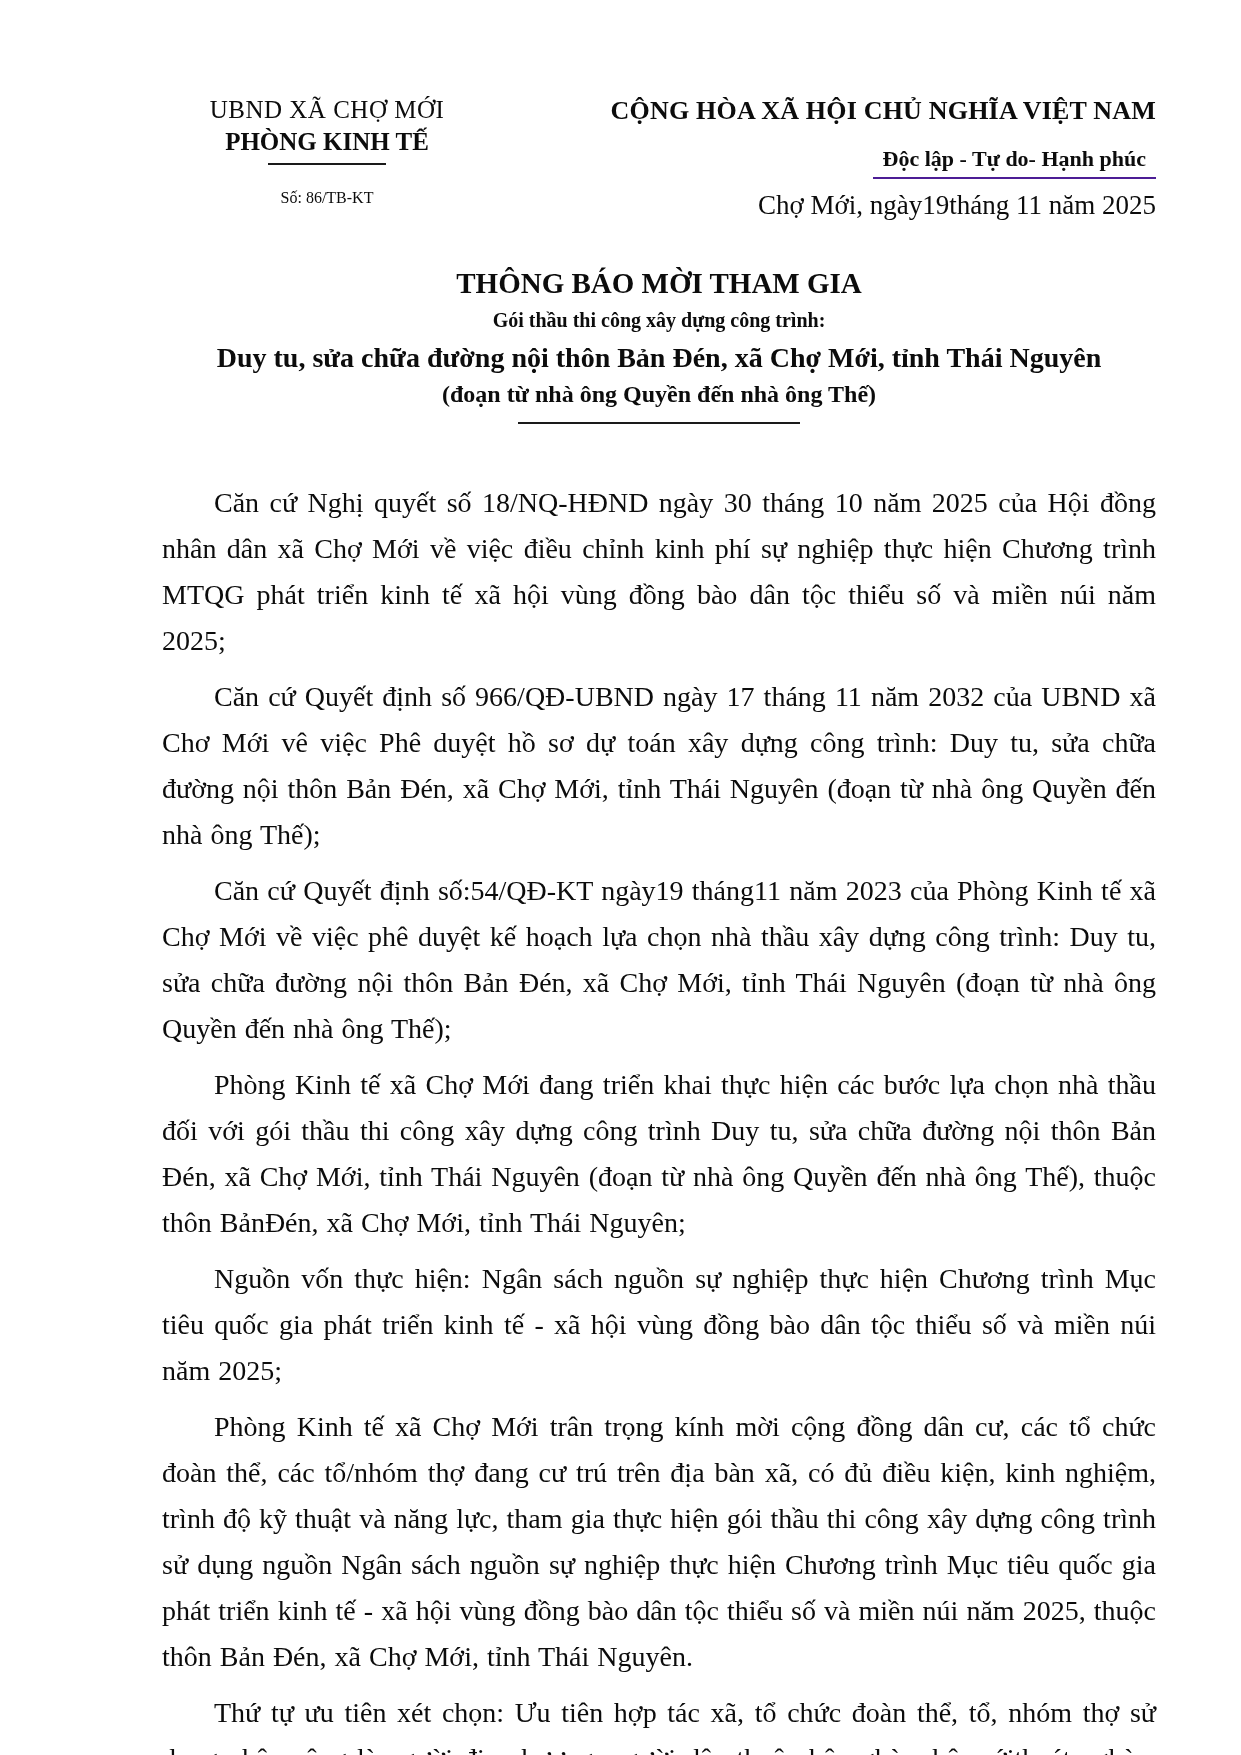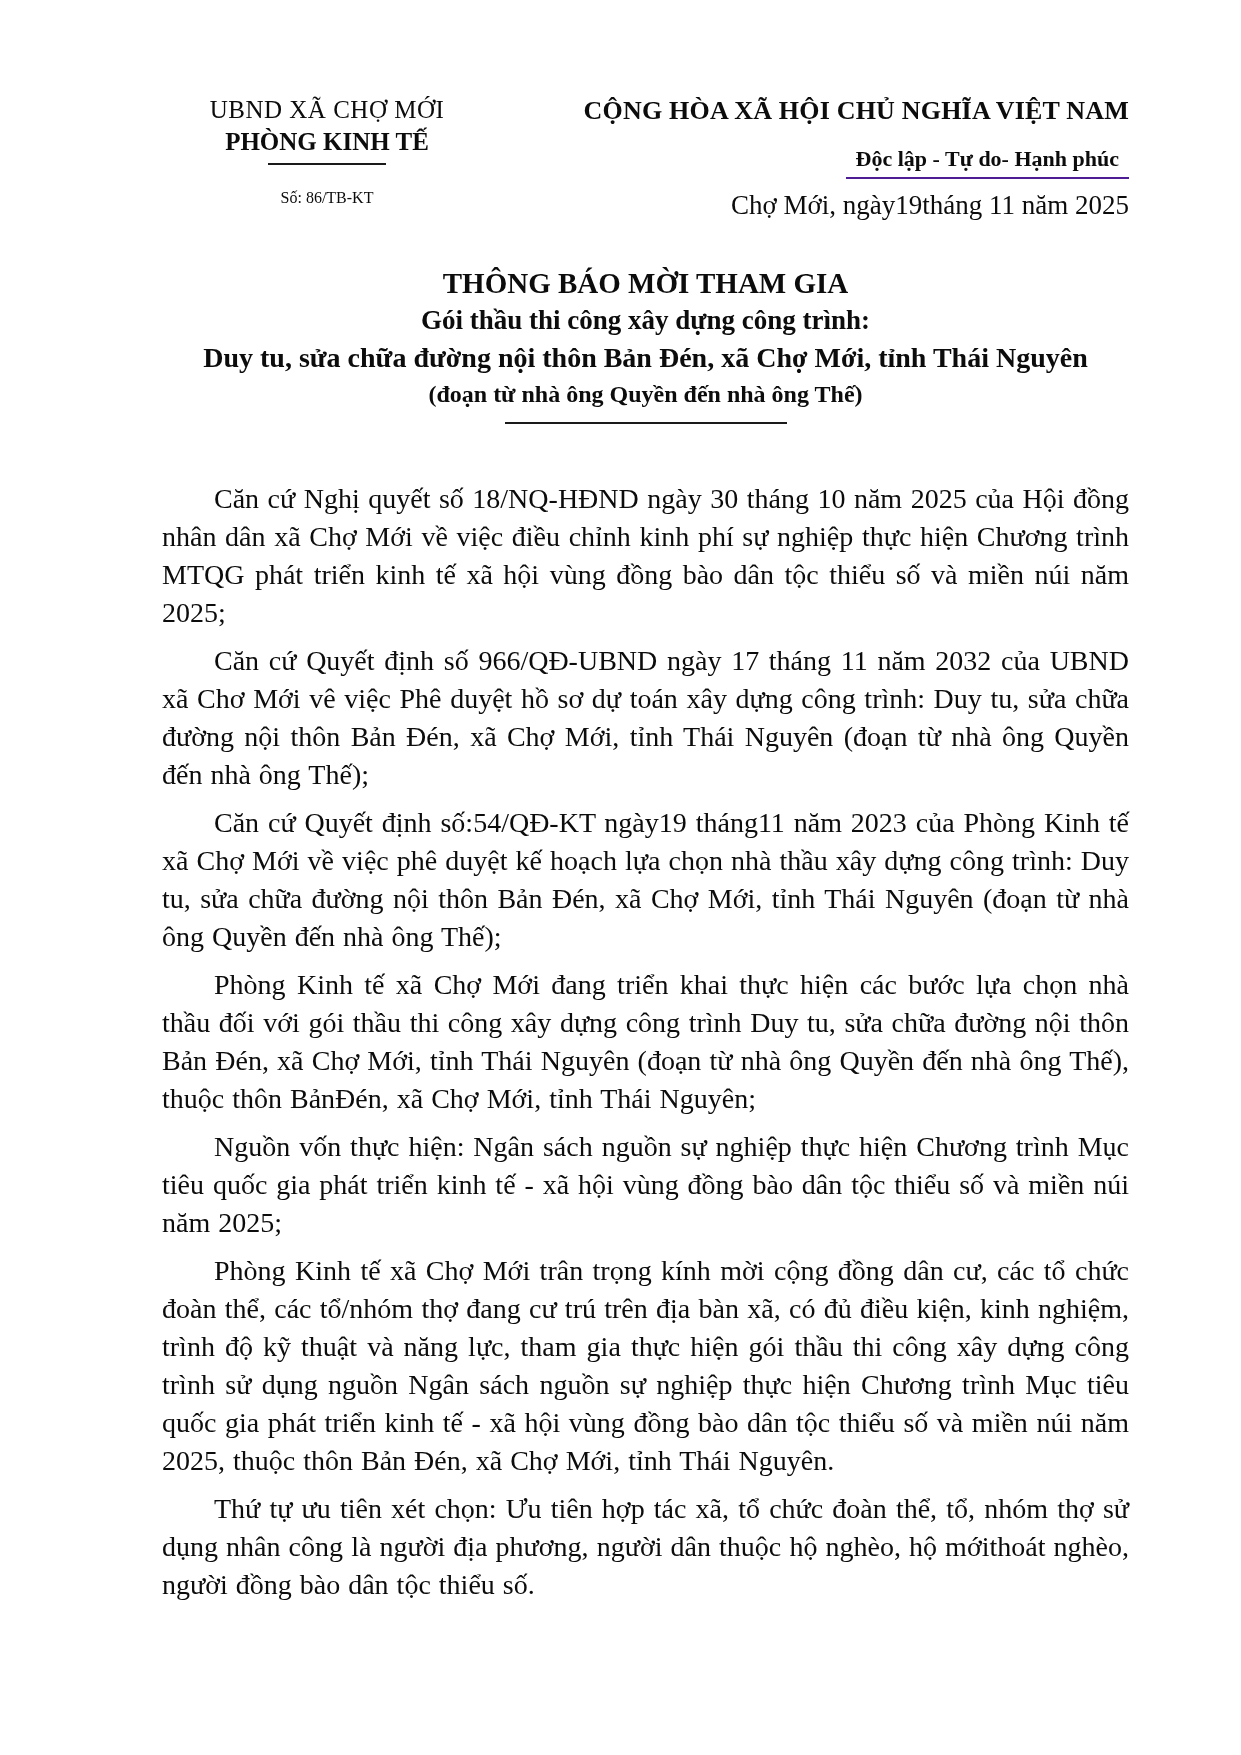--- a/index.html
+++ b/index.html
@@ -7,21 +7,21 @@
   body {
     width: 1241px;
     height: 1755px;
     font-family: "Liberation Serif", "DejaVu Serif", serif;
     color: #0c0c0c;
     overflow: hidden;
   }
   .page {
     width: 1241px;
     height: 1755px;
-    padding: 96px 112px 0 162px;
+    padding: 96px 85px 0 162px;
     background: #ffffff;
   }
   
   .doc-header {
     display: flex;
     align-items: flex-start;
   }
   .header-left {
     width: 330px;
     text-align: center;
@@ -73,35 +73,35 @@
     margin-top: 11px;
     white-space: nowrap;
   }
   
   .title-block {
     margin-top: 44px;
     text-align: center;
     font-weight: bold;
   }
   .title-line1 { font-size: 29px; line-height: 37px; }
-  .title-line2 { font-size: 27px; line-height: 37px; }
+  .title-line2 { font-size: 20px; line-height: 37px; }
   .title-line3 { font-size: 28px; line-height: 37px; }
   .title-line4 { font-size: 24px; line-height: 37px; }
   .title-rule {
     width: 282px;
     border-top: 2px solid #1a1a1a;
     margin: 9px auto 0 auto;
   }
   
   .doc-body {
     margin-top: 56px;
   }
   .doc-body p {
     font-size: 28px;
-    line-height: 38px;
+    line-height: 46px;
     text-align: justify;
     text-indent: 52px;
     margin-bottom: 10px;
     word-spacing: 1px;
   }
 </style>
 </head>
 <body>
 
 <div class="page">

